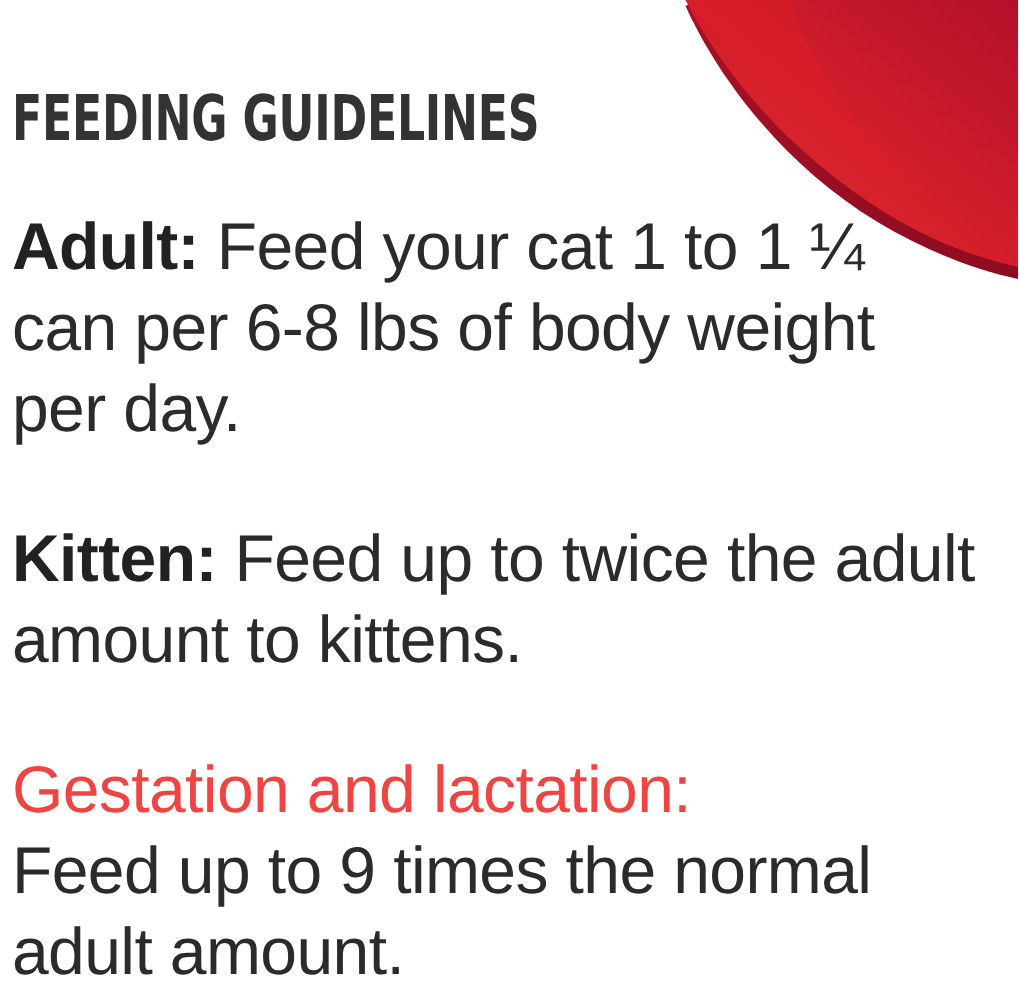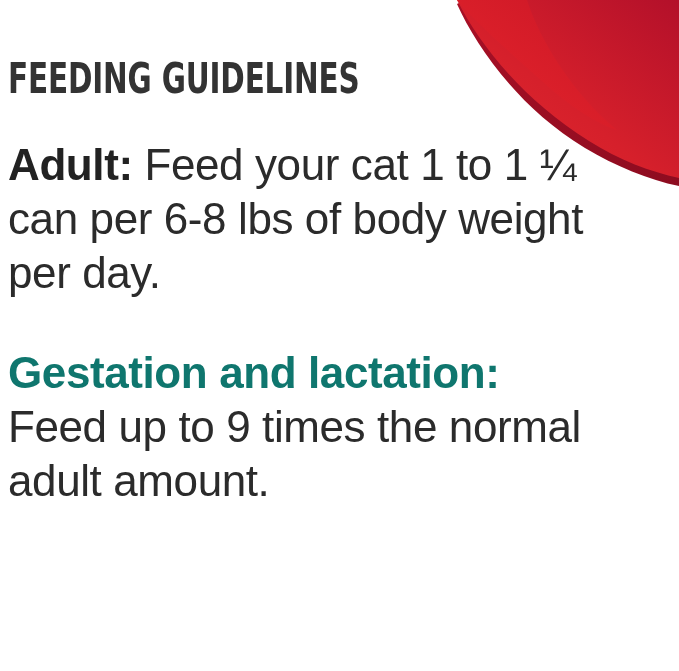--- a/index.html
+++ b/index.html
@@ -69,22 +69,22 @@
   #block-adult   { margin-top: 36px; }
   #block-kitten  { margin-top: 46px; }
   #block-gestation { margin-top: 46px; }
 
   .lead-label {
     font-weight: 700;
     color: #222222;
   }
   .lead-label-block {
     display: block;
-    font-weight: 700;
-    color: #0f766e;
+    font-weight: 400;
+    color: #ef4444;
     margin-top: 32px;
   }
 </style>
 </head>
 <body>
 
 <div id="panel">
 
   <div id="corner-graphic">
     <svg viewBox="0 0 260 200" preserveAspectRatio="none" xmlns="http://www.w3.org/2000/svg">
@@ -116,19 +116,22 @@
   </div>
 
   <div id="content">
 
     <h1 id="page-title">FEEDING GUIDELINES</h1>
 
     <p class="guideline-block" id="block-adult">
       <span class="lead-label">Adult:</span><span> Feed your cat 1 to 1 ¼ can per 6-8 lbs of body weight per day.</span>
     </p>
 
+    <p class="guideline-block" id="block-kitten">
+      <span class="lead-label">Kitten:</span><span> Feed up to twice the adult amount to kittens.</span>
+    </p>
 
     <p class="guideline-block" id="block-gestation">
       <span class="lead-label-block">Gestation and lactation:</span><span>Feed up to 9 times the normal adult amount.</span>
     </p>
 
   </div>
 </div>
 
 </body></html>

